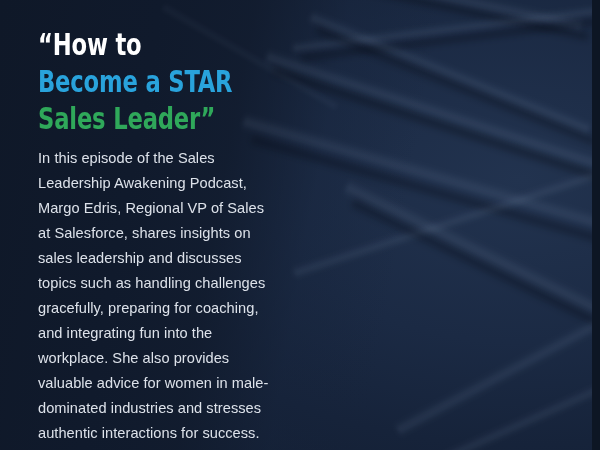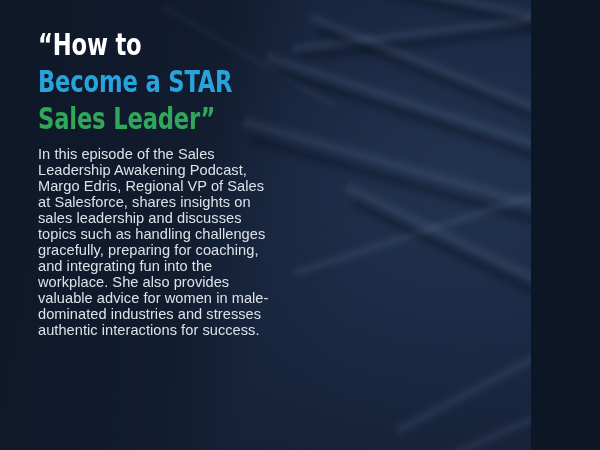--- a/index.html
+++ b/index.html
@@ -4,21 +4,21 @@
 <title>Podcast Episode Slide</title>
 <style>
   html, body {
     margin: 0;
     padding: 0;
     background: #0d1624;
   }
 
   #slide {
     position: relative;
-    width: 531px;
+    width: 592px;
     height: 450px;
     overflow: hidden;
     background: #7f1d1d;
     font-family: "Liberation Sans", sans-serif;
     -webkit-font-smoothing: antialiased;
   }
 
   
   .bg-base {
     position: absolute;
@@ -114,21 +114,21 @@
   }
   .headline .line { display: block; }
   .hl-1 { color: #ffffff; }
   .hl-2 { color: #29a3dc; }
   .hl-3 { color: #2fa85a; }
 
   .body-copy {
     margin: 0;
     color: #dde2ea;
     font-size: 14.6px;
-    line-height: 16px;
+    line-height: 25px;
     letter-spacing: 0.05px;
     width: 232px;
   }
 </style>
 </head>
 <body>
 
 <div id="slide">
 
   <div class="bg-base"></div>

